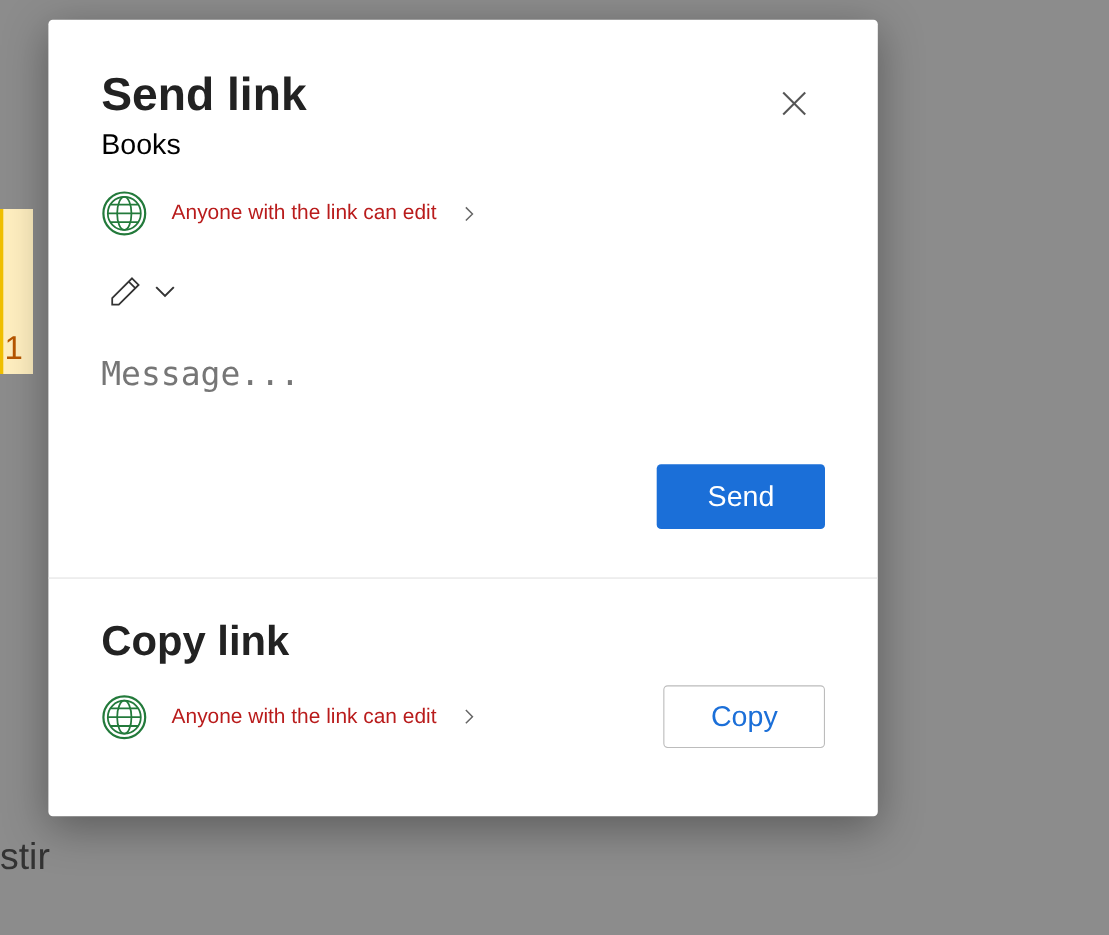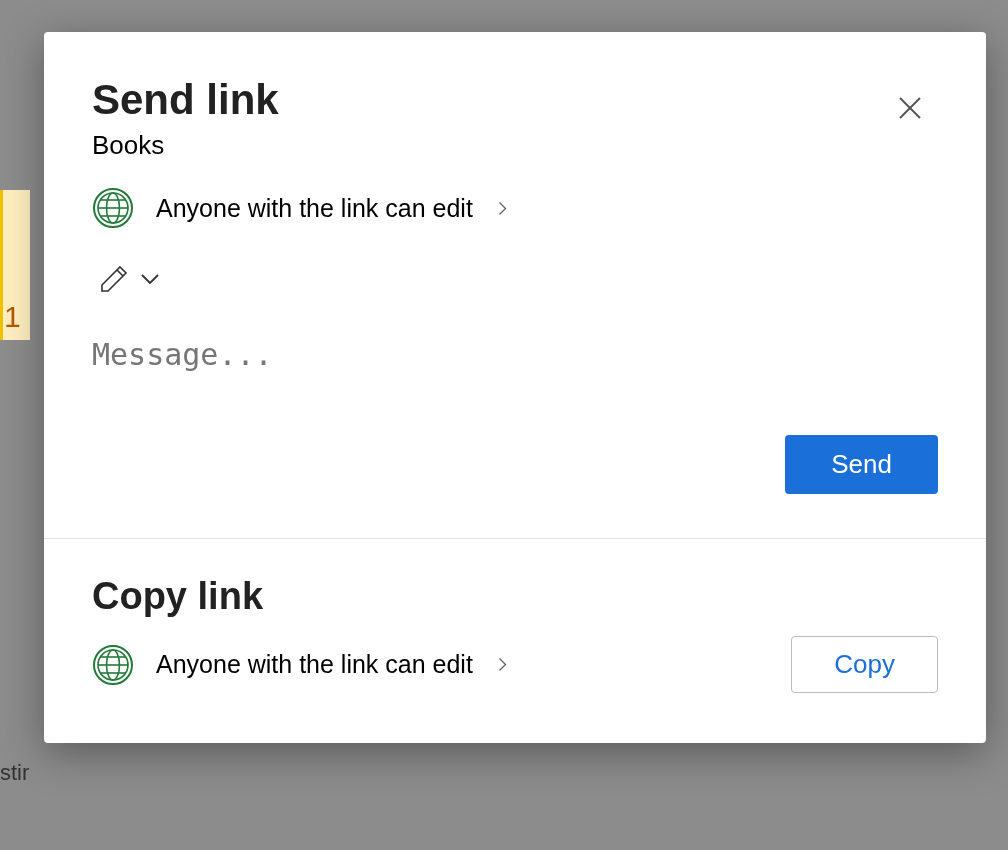--- a/index.html
+++ b/index.html
@@ -26,39 +26,39 @@
       top: 190px;
       width: 30px;
       height: 150px;
       background: #ffefc0;
       border-left: 3px solid #f0c000;
     }
     .bg-text {
       position: absolute;
       left: 0;
       top: 760px;
-      font-size: 22px;
+      font-size: 34px;
       color: #333;
     }
     .bg-num {
       position: absolute;
       left: 4px;
       top: 300px;
       font-size: 30px;
       color: #b75700;
     }
     .dialog {
       position: absolute;
       left: 44px;
-      top: 32px;
-      width: 942px;
+      top: 18px;
+      width: 754px;
       background: #ffffff;
       border-radius: 4px;
       box-shadow: 0 10px 40px rgba(0,0,0,0.35);
-      padding-bottom: 0;
+      padding-bottom: 12px;
     }
     .dialog-header {
       padding: 44px 48px 0 48px;
       position: relative;
     }
     .close-btn {
       position: absolute;
       top: 52px;
       right: 52px;
       width: 48px;
@@ -93,22 +93,22 @@
       gap: 22px;
       padding: 26px 48px 14px 48px;
       cursor: pointer;
     }
     .globe-icon {
       width: 42px;
       height: 42px;
       flex-shrink: 0;
     }
     .permission-text {
-      font-size: 25px;
-      color: #000000;
+      font-size: 19px;
+      color: #b91c1c;
     }
     .chevron-right {
       width: 15px;
       height: 15px;
       stroke: #666;
       stroke-width: 1.8;
       fill: none;
     }
     .recipient-row {
       display: flex;

